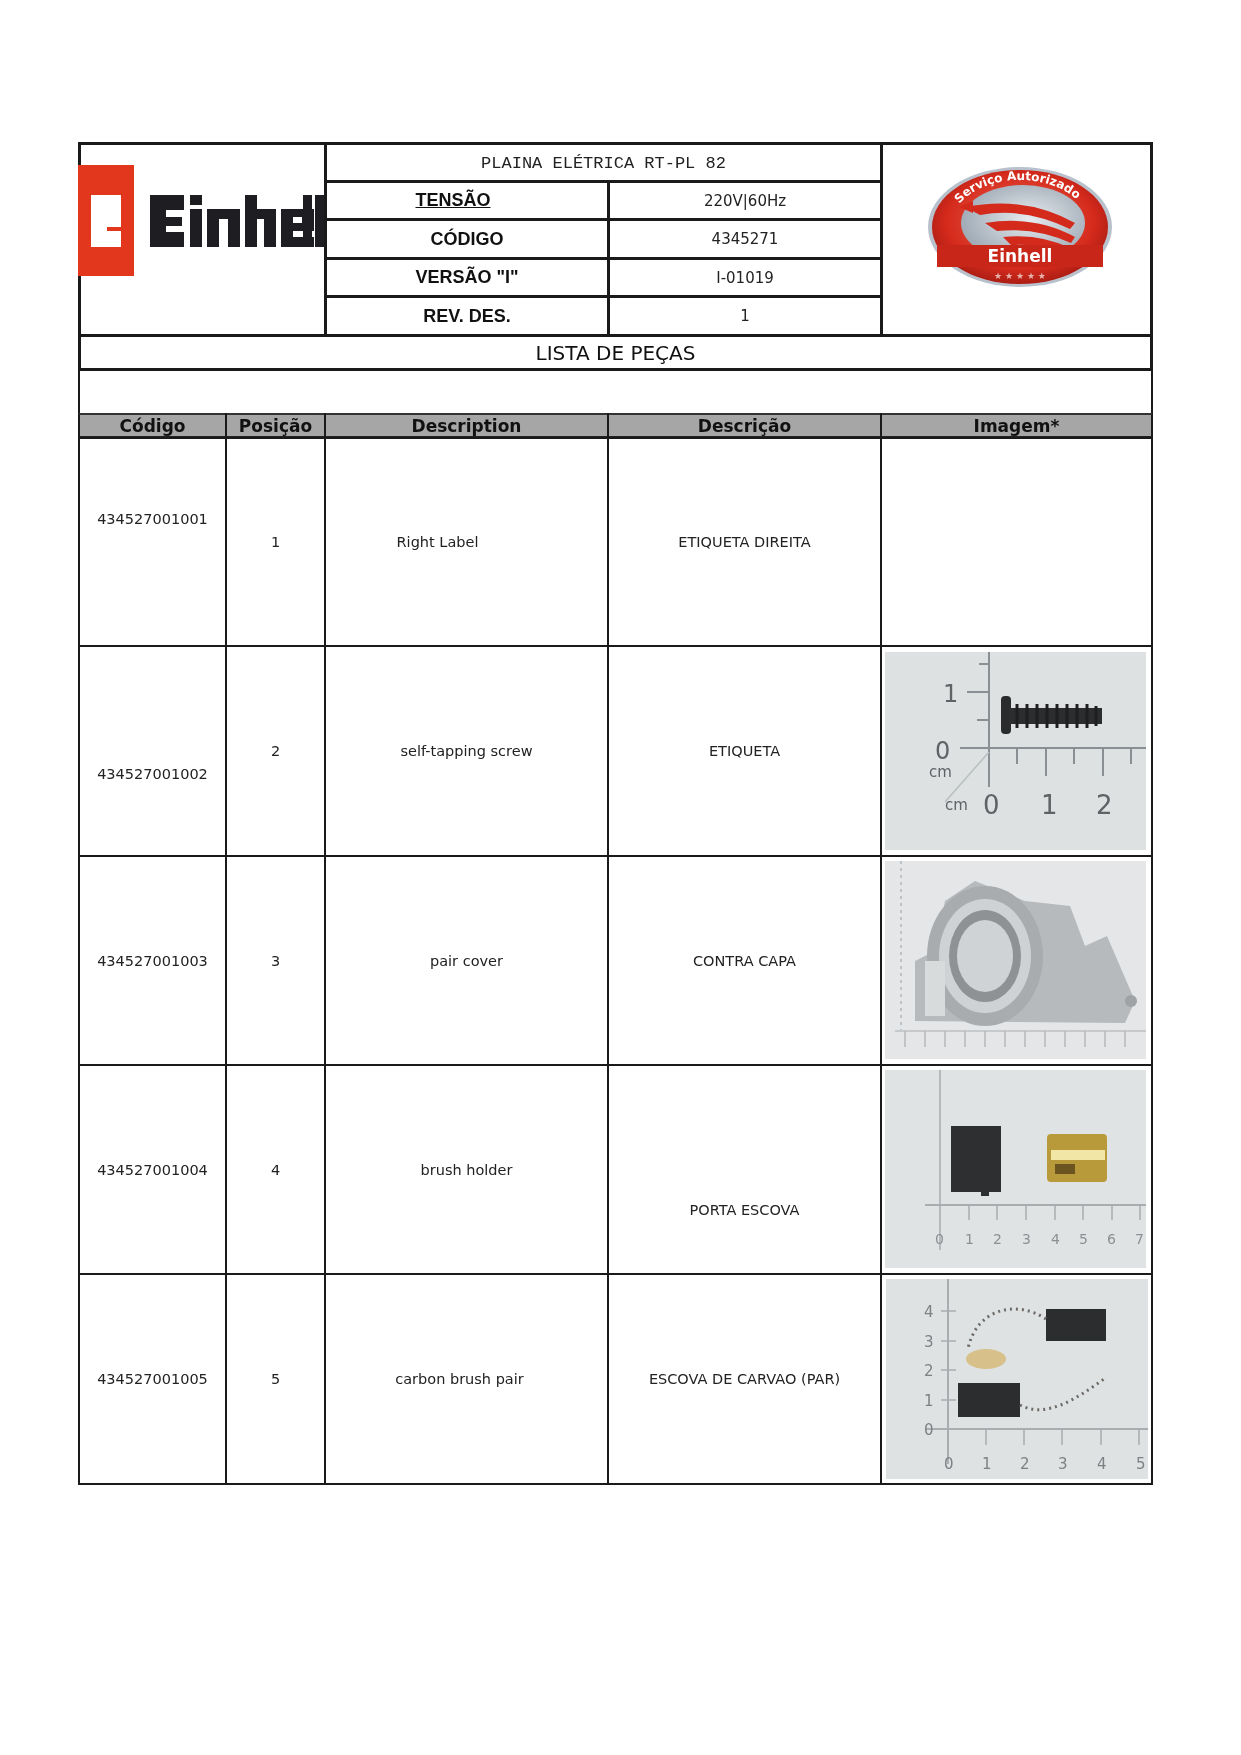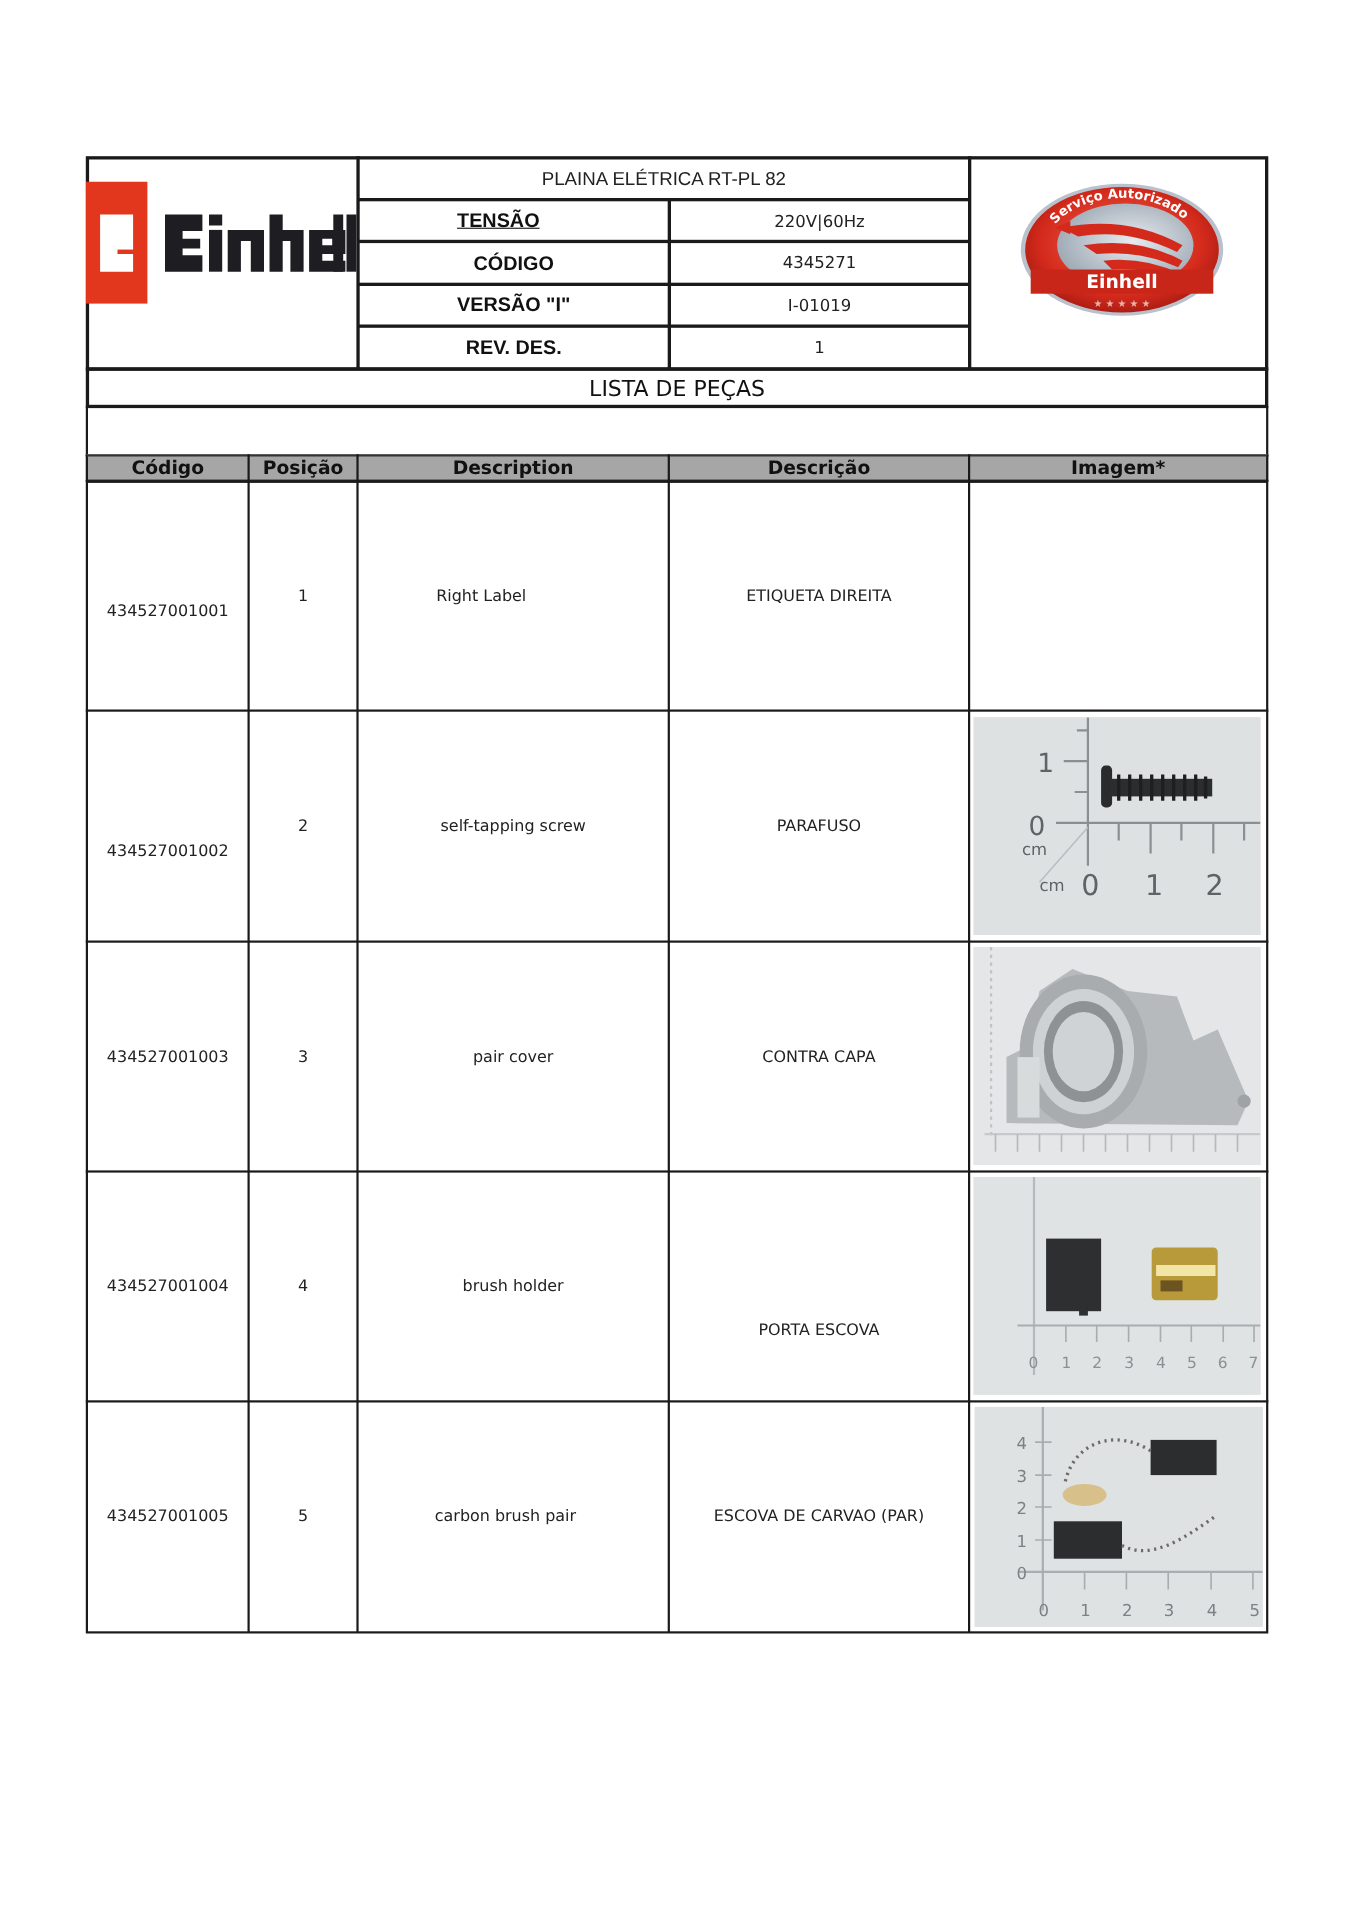--- a/index.html
+++ b/index.html
@@ -4,21 +4,21 @@
 <style>
   html, body { margin: 0; padding: 0; background: #ffffff; }
   body { width: 1241px; height: 1755px; position: relative; overflow: hidden; font-family: "DejaVu Sans", sans-serif; color: #111; }
   .abs { position: absolute; box-sizing: border-box; }
   .frame { border: 3px solid #1a1a1a; }
   .hline { position: absolute; background: #1a1a1a; }
   .vline { position: absolute; background: #1a1a1a; }
   .cell { position: absolute; display: flex; align-items: center; justify-content: center; text-align: center; box-sizing: border-box; }
   .hdr-label { font-family: "Liberation Sans", sans-serif; font-weight: bold; font-size: 18px; }
   .hdr-value { font-family: "DejaVu Sans", sans-serif; font-size: 15px; color: #222; }
-  .title-main { font-family: Liberation Sans, sans-serif; font-size: 17px; color: #222; }
+  .title-main { font-family: Liberation Mono, monospace; font-size: 17px; color: #222; }
   .lista { font-family: "DejaVu Sans", sans-serif; font-size: 20px; }
   .colhdr { background: #a6a6a6; font-family: "DejaVu Sans", sans-serif; font-weight: bold; font-size: 17px; color: #111; }
   .datatext { font-family: "DejaVu Sans", sans-serif; font-size: 14.5px; color: #222; }
   .photo { position: absolute; background: #dfe2e3; overflow: hidden; }
   .photo svg { width: 100%; height: 100%; display: block; }
 </style>
 </head>
 <body>
 
 <div class="abs frame" style="left:78px; top:142px; width:1075px; height:195px;"></div>
@@ -114,29 +114,29 @@
 <div class="vline" style="left:225px; top:413px; width:2px; height:1071px;"></div>
 <div class="vline" style="left:324px; top:413px; width:2px; height:1071px;"></div>
 <div class="vline" style="left:607px; top:413px; width:2px; height:1071px;"></div>
 <div class="vline" style="left:880px; top:413px; width:2px; height:1071px;"></div>
 
 <div class="hline" style="left:78px; top:645px; width:1075px; height:2px;"></div>
 <div class="hline" style="left:78px; top:855px; width:1075px; height:2px;"></div>
 <div class="hline" style="left:78px; top:1064px; width:1075px; height:2px;"></div>
 <div class="hline" style="left:78px; top:1273px; width:1075px; height:2px;"></div>
 
-<div class="cell datatext" style="left:80px; top:453px; width:145px; height:206px;border-radius:21px;">434527001001</div>
+<div class="cell datatext" style="left:80px; top:416px; width:145px; height:206px;border-radius:21px;">434527001001</div>
 <div class="cell datatext" style="left:227px; top:439px; width:97px; height:206px;">1</div>
 <div class="cell datatext" style="left:326px; top:439px; width:223px; height:206px;">Right Label</div>
 <div class="cell datatext" style="left:609px; top:439px; width:271px; height:206px;">ETIQUETA DIREITA</div>
 
 <div class="cell datatext" style="left:80px; top:647px; width:145px; height:253px;">434527001002</div>
 <div class="cell datatext" style="left:227px; top:647px; width:97px; height:208px;">2</div>
 <div class="cell datatext" style="left:326px; top:647px; width:281px; height:208px;">self-tapping screw</div>
-<div class="cell datatext" style="left:609px; top:647px; width:271px; height:208px;">PARAFUSO</div>
+<div class="cell datatext" style="left:609px; top:647px; width:271px; height:208px;">ETIQUETA</div>
 <div class="photo" style="left:885px; top:652px; width:261px; height:198px;">
   <svg viewBox="0 0 261 198">
     <rect width="261" height="198" fill="#dde1e2"></rect>
     <line x1="104" y1="0" x2="104" y2="135" stroke="#8a8f93" stroke-width="2"></line>
     <line x1="75" y1="96" x2="261" y2="96" stroke="#8a8f93" stroke-width="2"></line>
     <line x1="60" y1="150" x2="104" y2="100" stroke="#b9bec1" stroke-width="1.5"></line>
     <g stroke="#8a8f93" stroke-width="2">
       <line x1="132" y1="96" x2="132" y2="112"></line>
         <line x1="161" y1="96" x2="161" y2="124"></line>
       <line x1="189" y1="96" x2="189" y2="112"></line>

